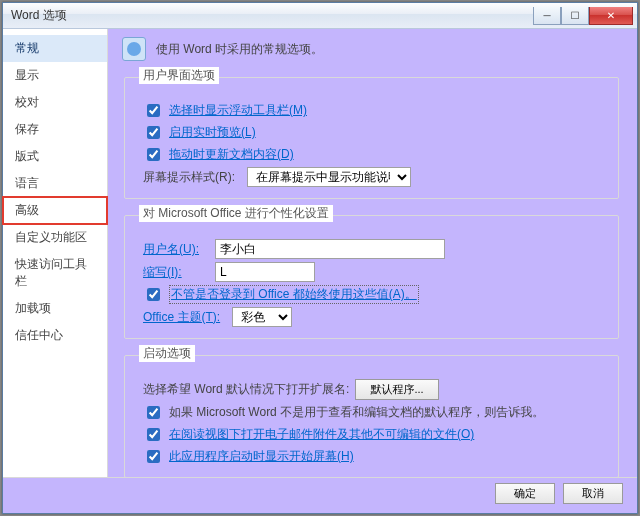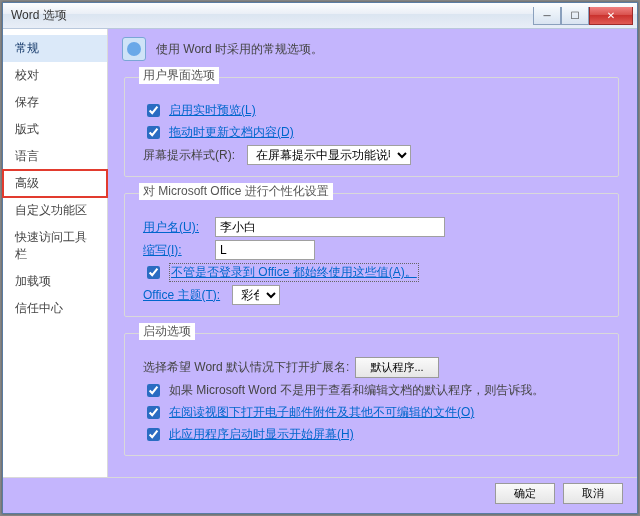--- a/index.html
+++ b/index.html
@@ -39,39 +39,44 @@
     <div class="winbtns">
       <div class="winbtn">─</div>
       <div class="winbtn">☐</div>
       <div class="winbtn close">✕</div>
     </div>
   </div>
 
   <div class="body">
     <div class="sidebar">
       <div class="sbitem sel">常规</div>
+      <div class="sbitem">显示</div>
       <div class="sbitem">校对</div>
       <div class="sbitem">保存</div>
       <div class="sbitem">版式</div>
       <div class="sbitem">语言</div>
       <div class="sbitem hl">高级</div>
       <div class="sbitem">自定义功能区</div>
       <div class="sbitem">快速访问工具栏</div>
       <div class="sbitem">加载项</div>
       <div class="sbitem">信任中心</div>
     </div>
 
     <div class="main">
       <div class="hdr">
         <div class="hdr-icon"></div>
         <span>使用 Word 时采用的常规选项。</span>
       </div>
 
       <fieldset class="group">
         <legend class="gtitle">用户界面选项</legend>
+        <div class="row indent">
+            <input type="checkbox" checked="" style="">
+            <span class="u">选择时显示浮动工具栏(M)</span>
+          </div>
         <div class="row indent">
             <input type="checkbox" checked="" style="">
             <span class="u">启用实时预览(L)</span>
           </div>
         <div class="row indent">
             <input type="checkbox" checked="" style="">
             <span class="u">拖动时更新文档内容(D)</span>
           </div>
         <div class="row indent">
           <span class="lbl">屏幕提示样式(R):</span>
@@ -88,21 +93,21 @@
         <div class="row indent">
           <span class="lbl u" style="width:60px">缩写(I):</span>
           <input type="text" style="width: 100px;" value="L">
         </div>
         <div class="row indent">
           <input type="checkbox" checked="" style="">
           <span class="u" style="border:1px dotted #666; padding:0 1px">不管是否登录到 Office 都始终使用这些值(A)。</span>
         </div>
         <div class="row indent">
           <span class="lbl u">Office 主题(T):</span>
-          <select style="width:48px"><option>彩色</option></select>
+          <select style="width:60px"><option>彩色</option></select>
         </div>
       </fieldset>
 
       <fieldset class="group">
         <legend class="gtitle">启动选项</legend>
         <div class="row indent">
           <span>选择希望 Word 默认情况下打开扩展名:</span>
           <button class="btn">默认程序...</button>
         </div>
         <div class="row indent">

